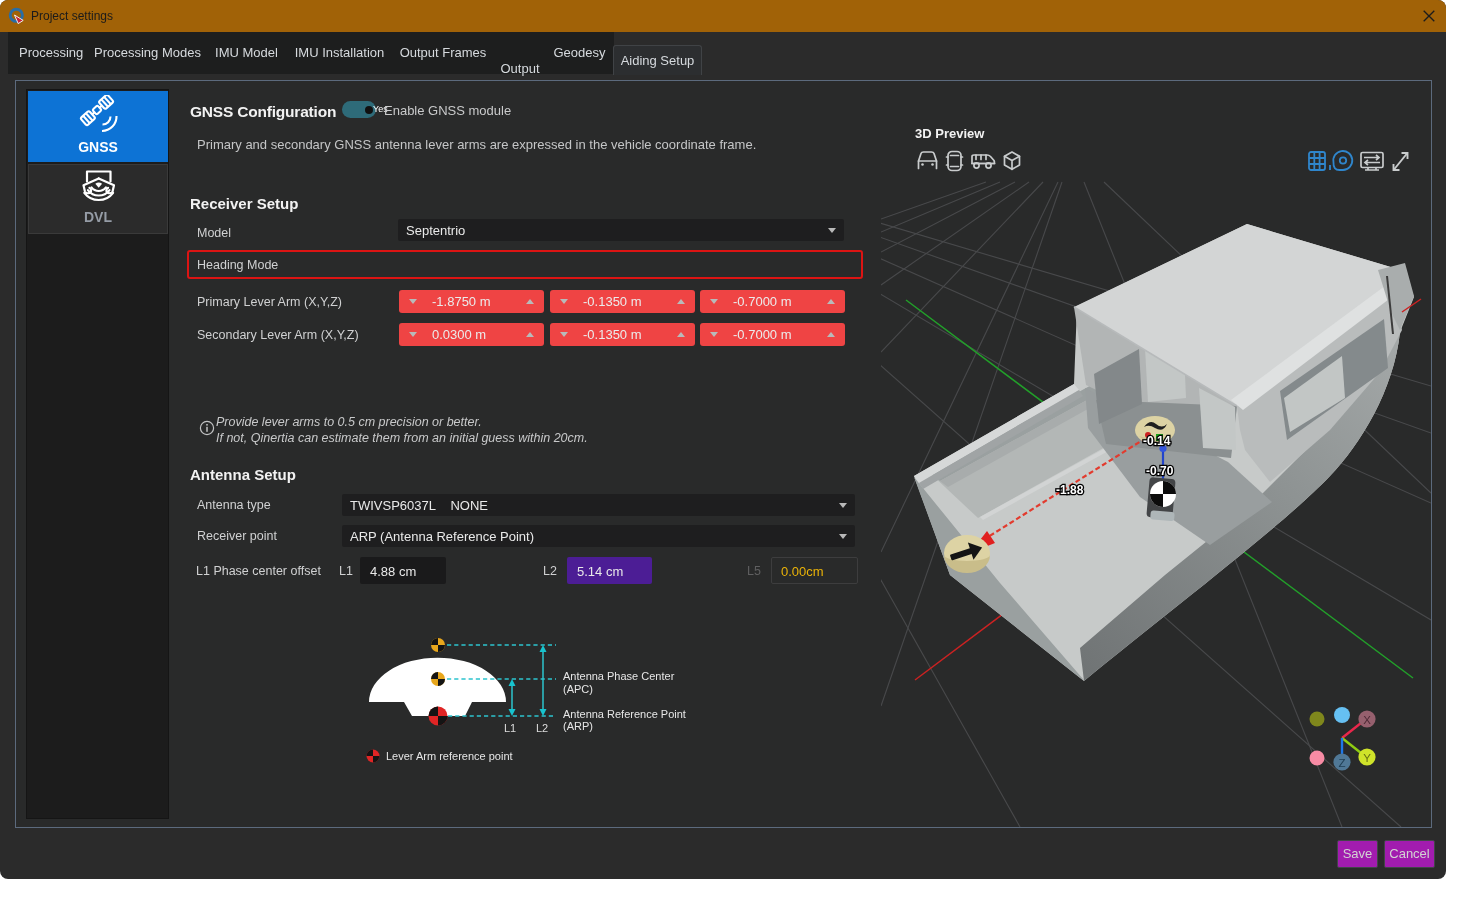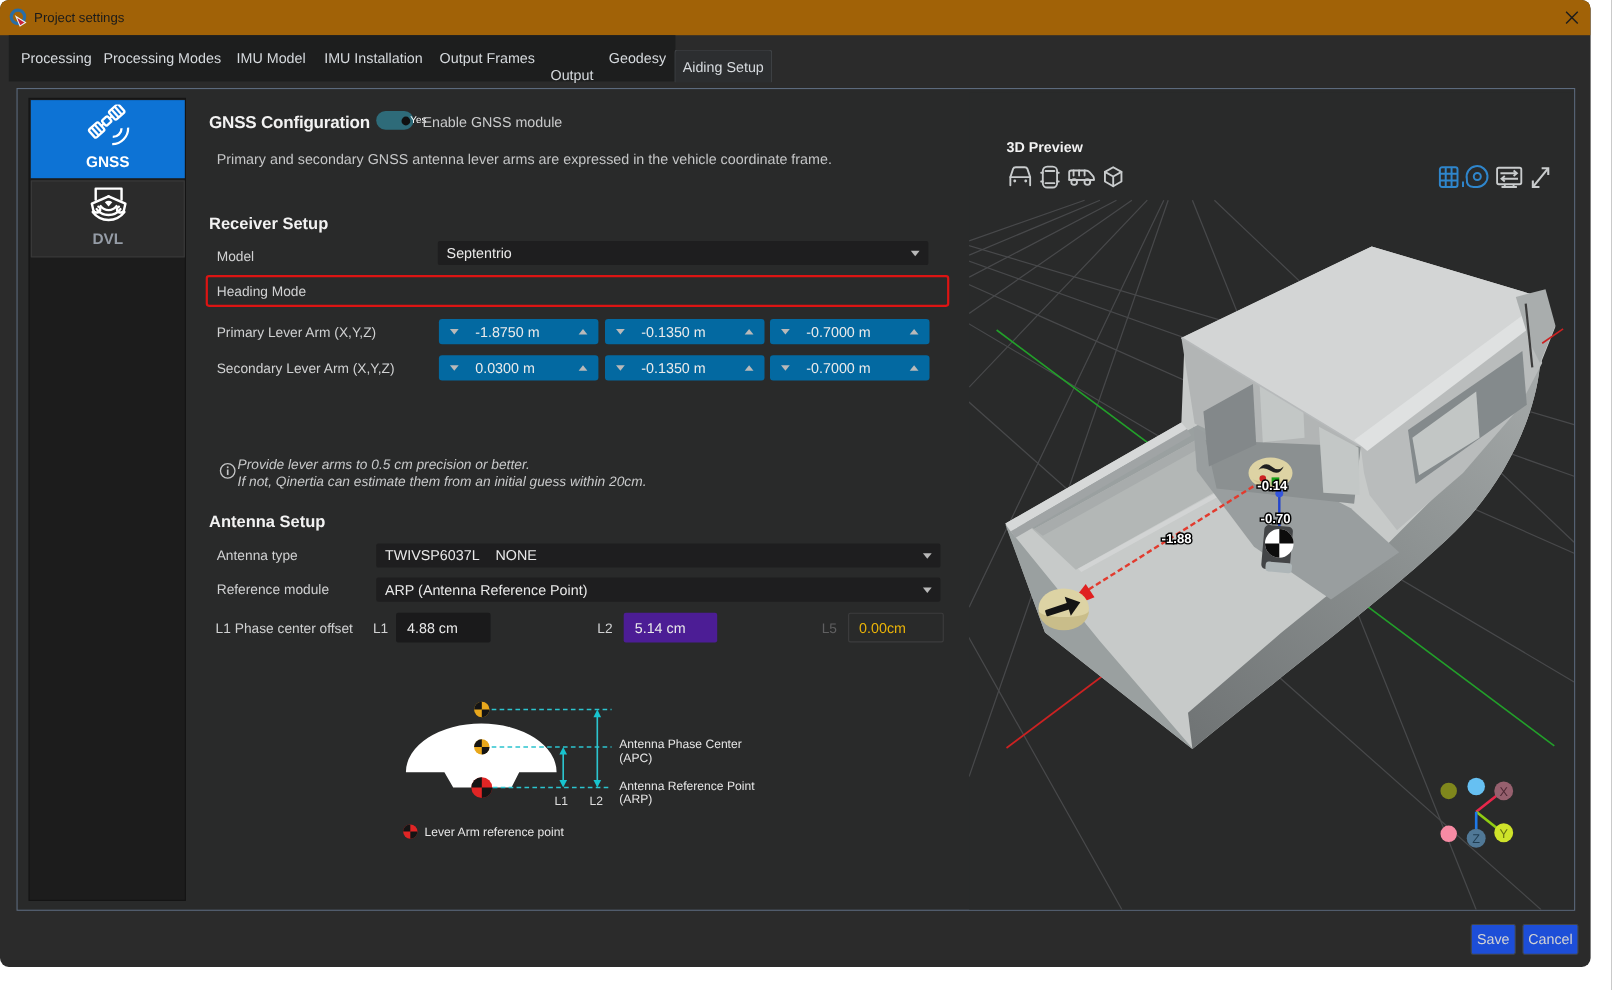--- a/index.html
+++ b/index.html
@@ -17,23 +17,23 @@
   #gnssTile{position:absolute;left:28px;top:91px;width:140px;height:71px;background:#0d73d5;}
   #dvlTile{position:absolute;left:28px;top:164px;width:140px;height:70px;background:#2b2b2b;border:1px solid #3a3a3a;}
   .tileLabel{position:absolute;width:100%;text-align:center;font-weight:bold;font-size:14px;}
   .lbl{position:absolute;font-size:12.5px;color:#d0d1d2;}
   .hdr{position:absolute;font-weight:bold;color:#f2f2f2;}
   .ctl{position:absolute;background:#1e1e1f;border-radius:2px;color:#e9e9e9;font-size:13px;}
   .ctl .txt{position:absolute;left:8px;top:50%;transform:translateY(-50%);white-space:nowrap;}
   .caret{position:absolute;width:0;height:0;}
   .dn{border-left:4.5px solid transparent;border-right:4.5px solid transparent;border-top:5px solid #b9b9b9;}
   .up{border-left:4.5px solid transparent;border-right:4.5px solid transparent;border-bottom:5px solid #b9b9b9;}
-  .spin{position:absolute;background:#0369a1;border-radius:3px;height:23px;color:#ebebeb;font-size:13px;}
+  .spin{position:absolute;background:#ef4444;border-radius:3px;height:23px;color:#ebebeb;font-size:13px;}
   .spin .val{position:absolute;left:33px;top:4px;white-space:nowrap;}
-  .btn{position:absolute;top:840px;height:28px;background:#1d4ed8;border:1px solid #424649;border-radius:2px;color:#d3d3d3;font-size:13px;text-align:center;line-height:26px;}
+  .btn{position:absolute;top:840px;height:28px;background:#a21caf;border:1px solid #424649;border-radius:2px;color:#d3d3d3;font-size:13px;text-align:center;line-height:26px;}
   .itxt{position:absolute;font-style:italic;font-size:12.5px;color:#c8c9ca;}
 </style>
 </head>
 <body>
 <div id="dlg">
   <div id="titlebar">
     <svg width="18" height="18" style="position:absolute;left:8px;top:7px" viewBox="0 0 18 18">
       <circle cx="8.3" cy="8.3" r="6.1" fill="none" stroke="#2a6da5" stroke-width="2.9"></circle>
       <path d="M6.5 8.0 L15.2 13.4 L10.2 16.6 Z" fill="#cc2236" stroke="#e9f1f4" stroke-width="1"></path>
     </svg>
@@ -261,21 +261,21 @@
   </svg>
   <div class="itxt" style="left:216px;top:415px;">Provide lever arms to 0.5 cm precision or better.</div>
   <div class="itxt" style="left:216px;top:431px;">If not, Qinertia can estimate them from an initial guess within 20cm.</div>
 
   <div class="hdr" style="left:190px;top:466px;font-size:15px;">Antenna Setup</div>
   <div class="lbl" style="left:197px;top:498px;">Antenna type</div>
   <div class="ctl" style="left:342px;top:494px;width:513px;height:22px;">
       <span class="txt">TWIVSP6037L&nbsp;&nbsp;&nbsp;&nbsp;NONE</span>
       <span class="caret dn" style="right:8px;top:9px;"></span>
     </div>
-  <div class="lbl" style="left:197px;top:529px;">Reference module</div>
+  <div class="lbl" style="left:197px;top:529px;">Receiver point</div>
   <div class="ctl" style="left:342px;top:525px;width:513px;height:22px;">
       <span class="txt">ARP (Antenna Reference Point)</span>
       <span class="caret dn" style="right:8px;top:9px;"></span>
     </div>
   <div class="lbl" style="left:196px;top:564px;">L1 Phase center offset</div>
   <div class="lbl" style="left:339px;top:564px;">L1</div>
   <div class="ctl" style="left:360px;top:557px;width:86px;height:27px;background:#1a1a1b;">
       <span class="txt" style="left:10px;">4.88 cm</span>
     </div>
   <div class="lbl" style="left:543px;top:564px;">L2</div>

